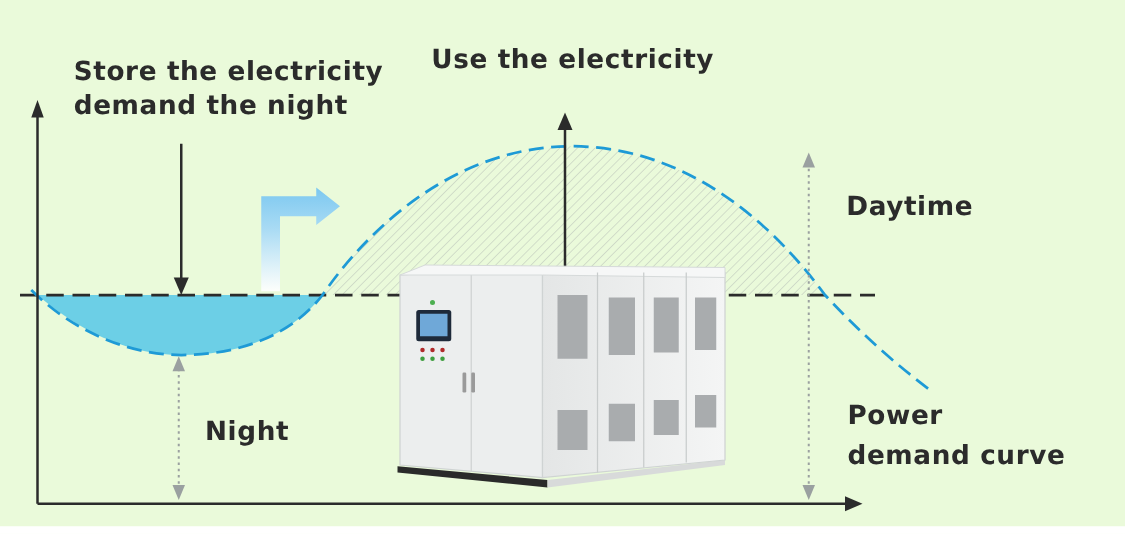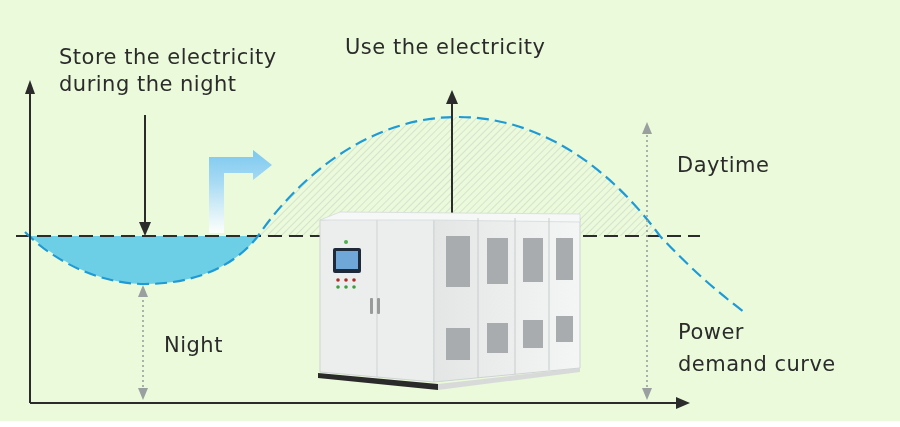--- a/index.html
+++ b/index.html
@@ -1,19 +1,19 @@
 <!DOCTYPE html>
 <html><head>
 <meta charset="utf-8">
 <style>
   html, body { margin: 0; padding: 0; background: #ffffff; }
   body { width: 900px; height: 427px; position: relative; overflow: hidden; font-family: "DejaVu Sans", sans-serif; }
   #canvas { position: absolute; left: 0; top: 0; width: 900px; height: 421px; background: #eafada; }
   svg.diagram { position: absolute; left: 0; top: 0; width: 900px; height: 427px; }
-  .label { position: absolute; color: #2b2b2b; font-weight: normal; font-size: 21px; line-height: 27px; letter-spacing: 0.5px; white-space: nowrap; }
+  .label { position: absolute; color: #2b2b2b; font-weight: bold; font-size: 21px; line-height: 27px; letter-spacing: 0.5px; white-space: nowrap; }
   #label-store { left: 59px; top: 44px; }
   #label-use { left: 345px; top: 34px; }
   #label-daytime { left: 677px; top: 131px; margin-top: 21px; }
   #label-night { left: 164px; top: 332px; }
   #label-power { left: 678px; top: 316px; }
   .label span { display: block; }
 </style>
 </head>
 <body>
 
@@ -97,21 +97,21 @@
     <circle cx="346" cy="287" r="1.8" fill="#3e9e3e"></circle>
     <circle cx="354" cy="287" r="1.8" fill="#3e9e3e"></circle>
 
     <rect x="370" y="298" width="3" height="16" rx="1" fill="#9a9a9a"></rect>
     <rect x="377" y="298" width="3" height="16" rx="1" fill="#9a9a9a"></rect>
   </g>
 </svg>
 
 <div class="label" id="label-store">
   <span>Store the electricity</span>
-  <span>during the night</span>
+  <span>demand the night</span>
 </div>
 
 <div class="label" id="label-use">
   <span>Use the electricity</span>
 </div>
 
 <div class="label" id="label-daytime">
   <span>Daytime</span>
 </div>
 

